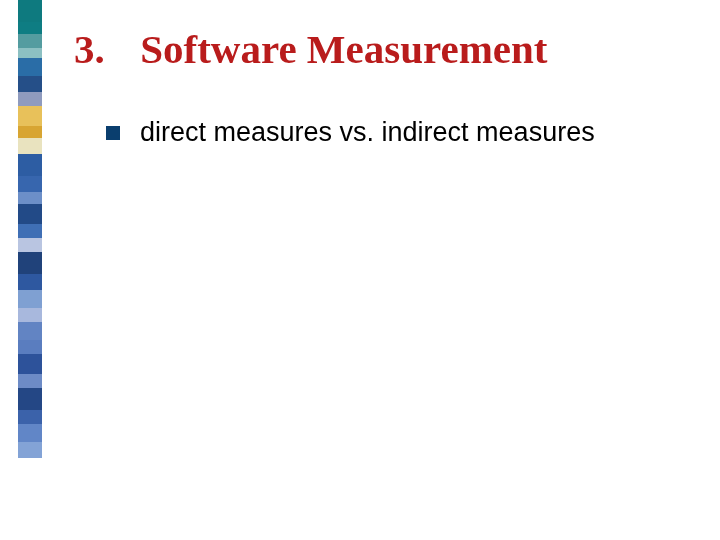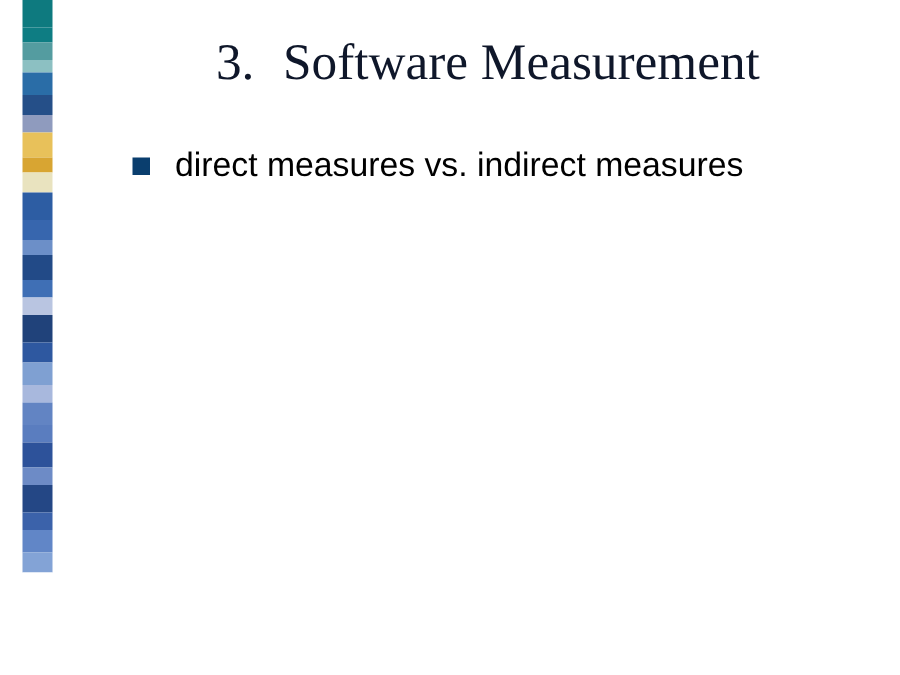--- a/index.html
+++ b/index.html
@@ -29,25 +29,24 @@
     width: 100%;
   }
   .title-wrap {
     position: absolute;
     left: 74px;
     top: 26px;
     width: 620px;
   }
   .title {
     font-size: 41px;
-    font-weight: normal;
-    color: #0f172a;
+    font-weight: bold;
+    color: #b91c1c;
     line-height: 1.15;
     white-space: nowrap;
-    text-align: center;
   }
   .title .num {
     display: inline-block;
     width: 56px;
   }
   .body-wrap {
     position: absolute;
     left: 106px;
     top: 116px;
     width: 580px;

